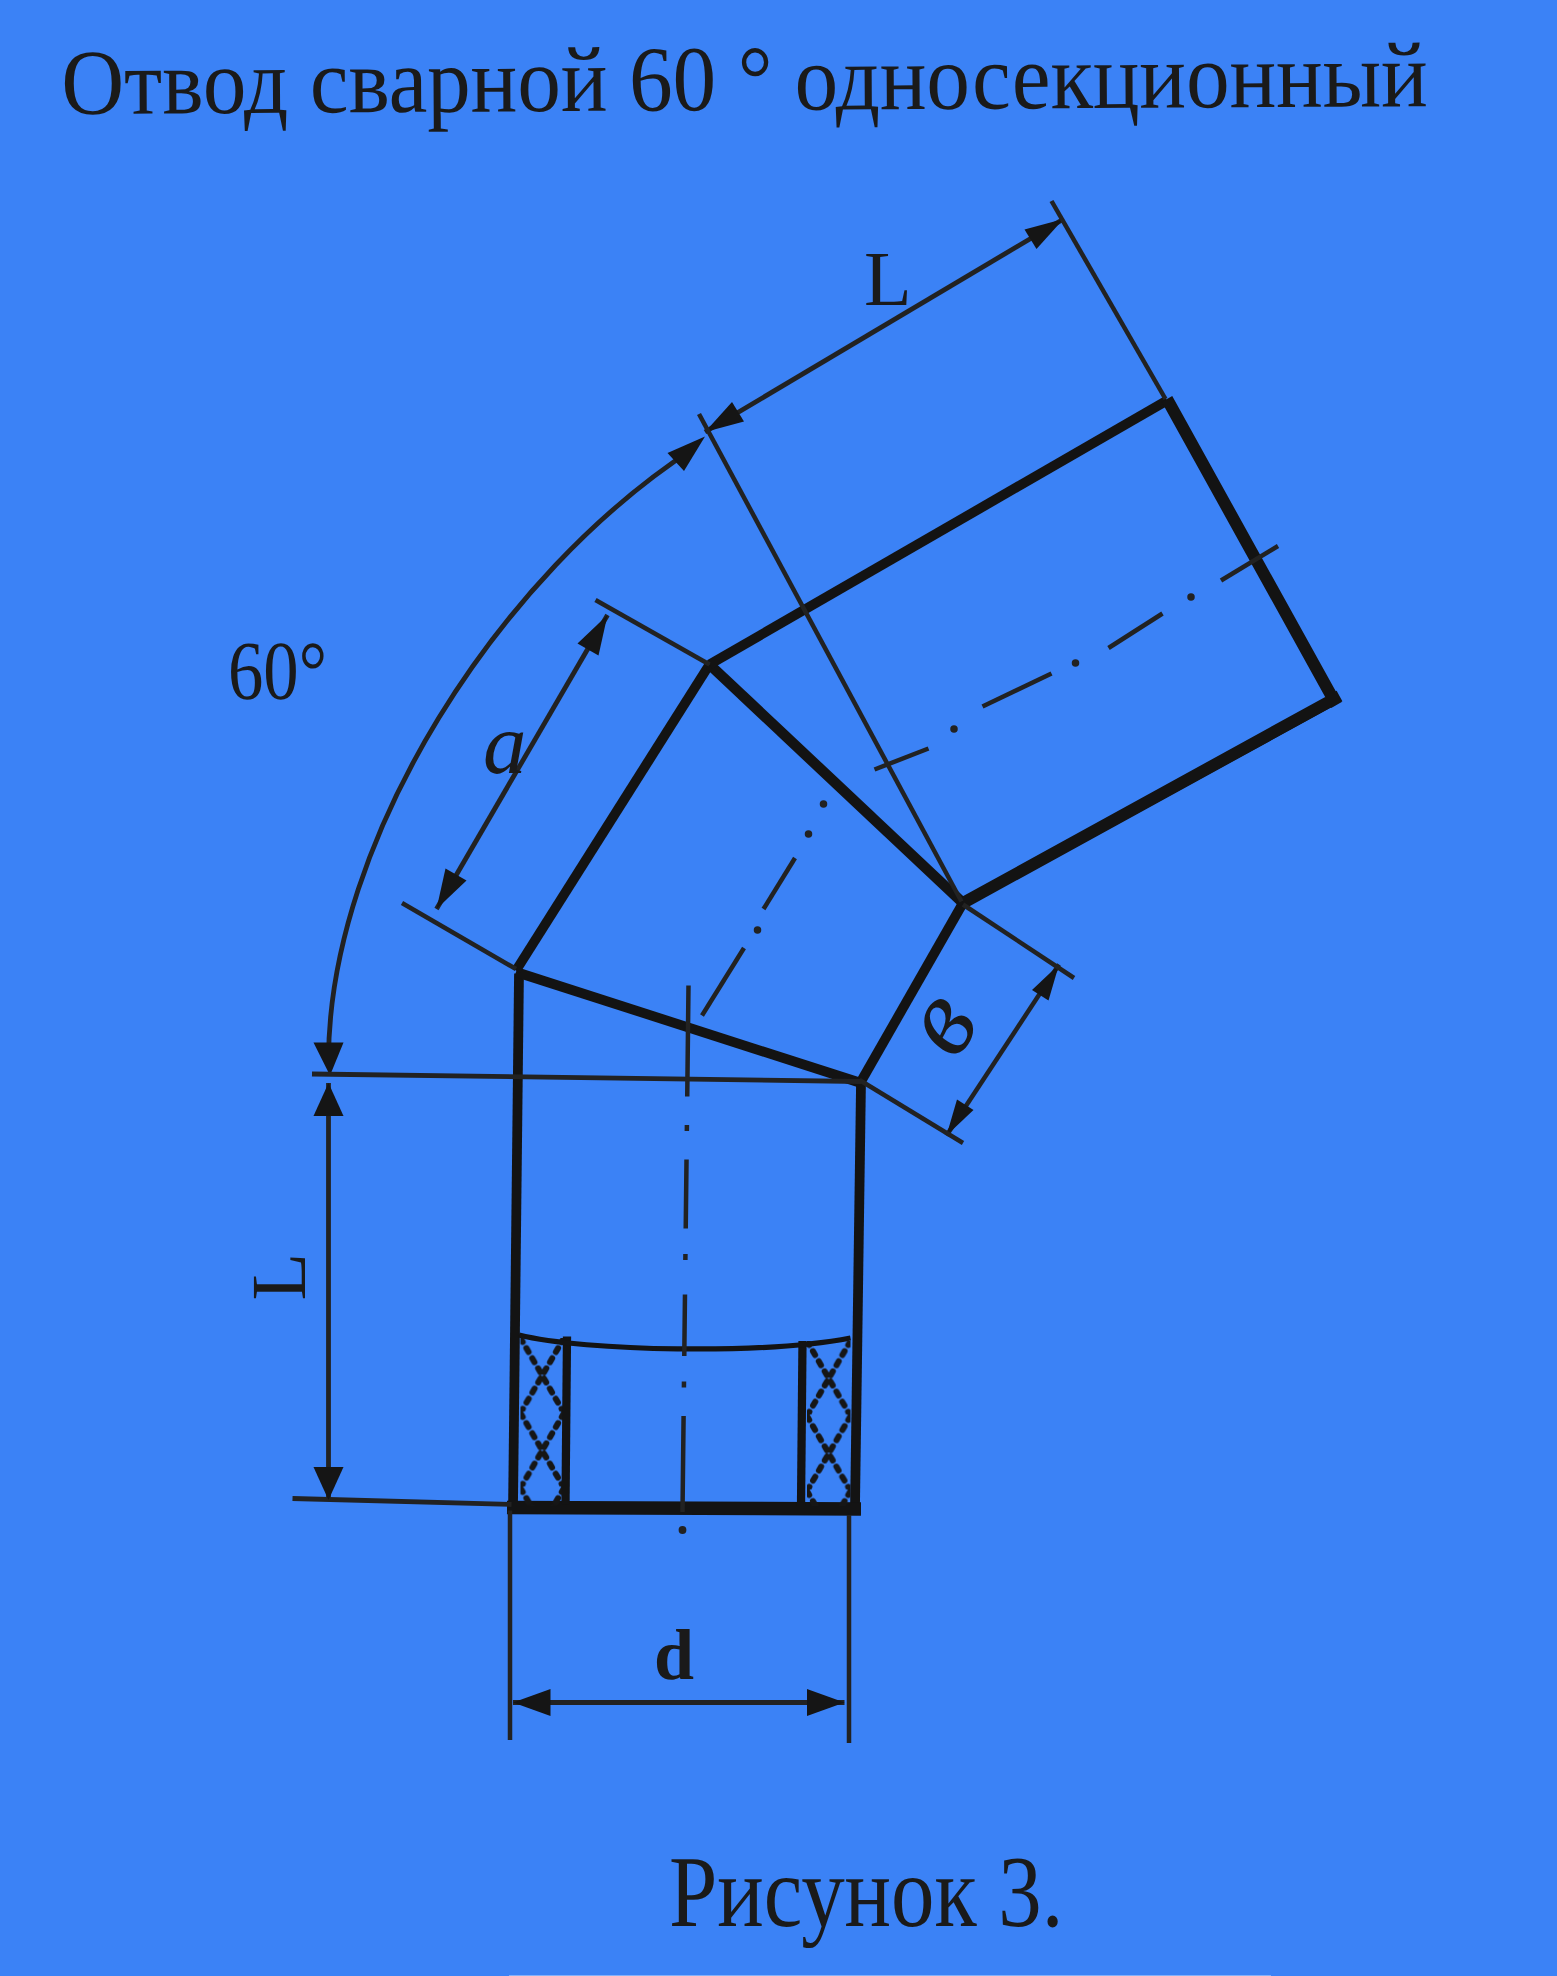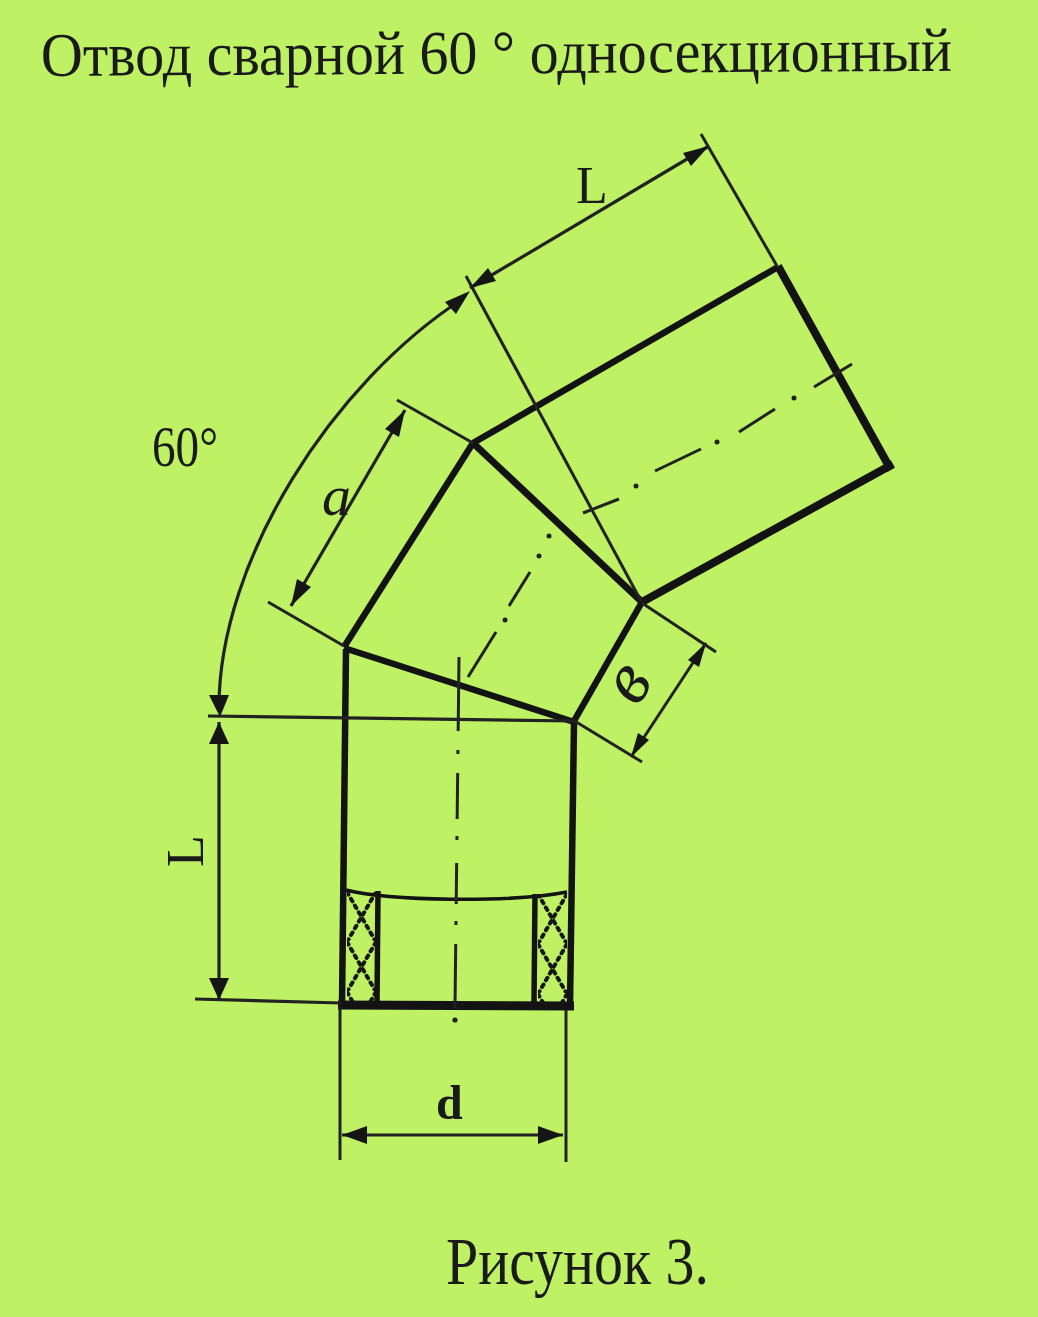--- a/index.html
+++ b/index.html
@@ -1,16 +1,16 @@
 <!DOCTYPE html>
 <html><head>
 <meta charset="utf-8">
 <style>
 html,body{margin:0;padding:0;}
-#page{position:relative;width:1038px;height:1317px;background:#bef264;overflow:hidden;}
+#page{position:relative;width:1038px;height:1317px;background:#3b82f6;overflow:hidden;}
 svg{position:absolute;left:0;top:0;display:block;}
 text{font-family:"Liberation Serif",serif;fill:#1a1a1a;}
 </style>
 </head>
 <body>
 <div id="page">
 <svg width="1038" height="1317" viewBox="0 0 1038 1317">
 <defs>
 <pattern id="hx1" x="347" y="891" width="29" height="50" patternUnits="userSpaceOnUse">
 <path d="M0,1 L29,51 M29,1 L0,51" stroke="#161616" stroke-width="4" stroke-dasharray="3 4.8" fill="none" stroke-linecap="round"></path>

